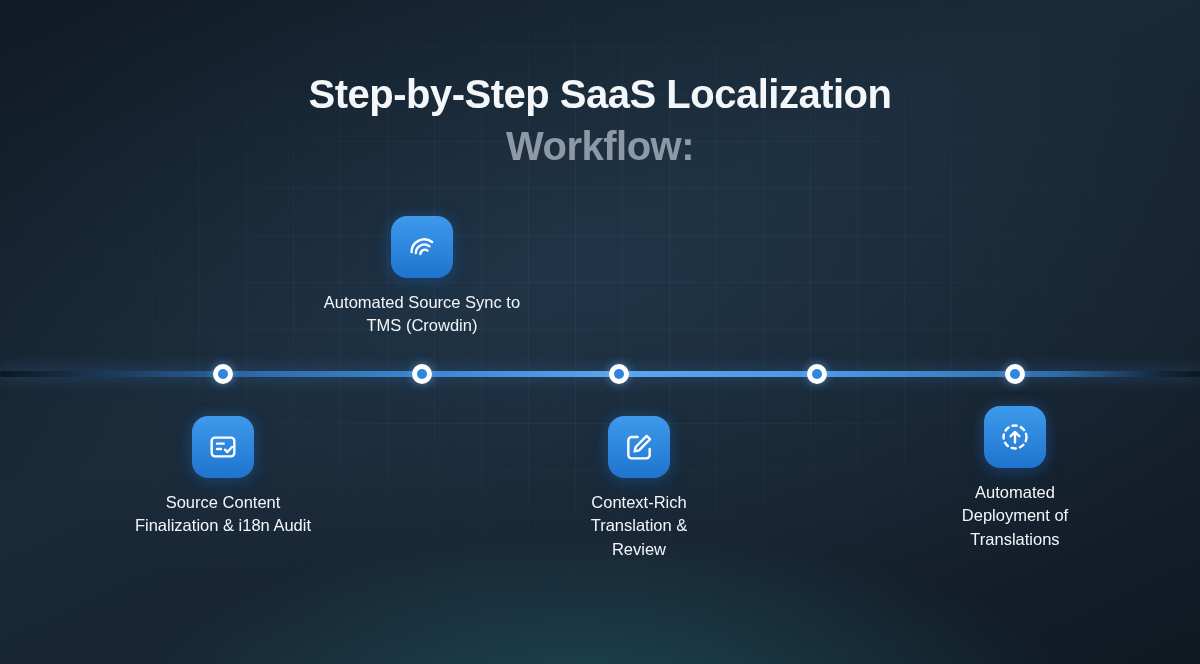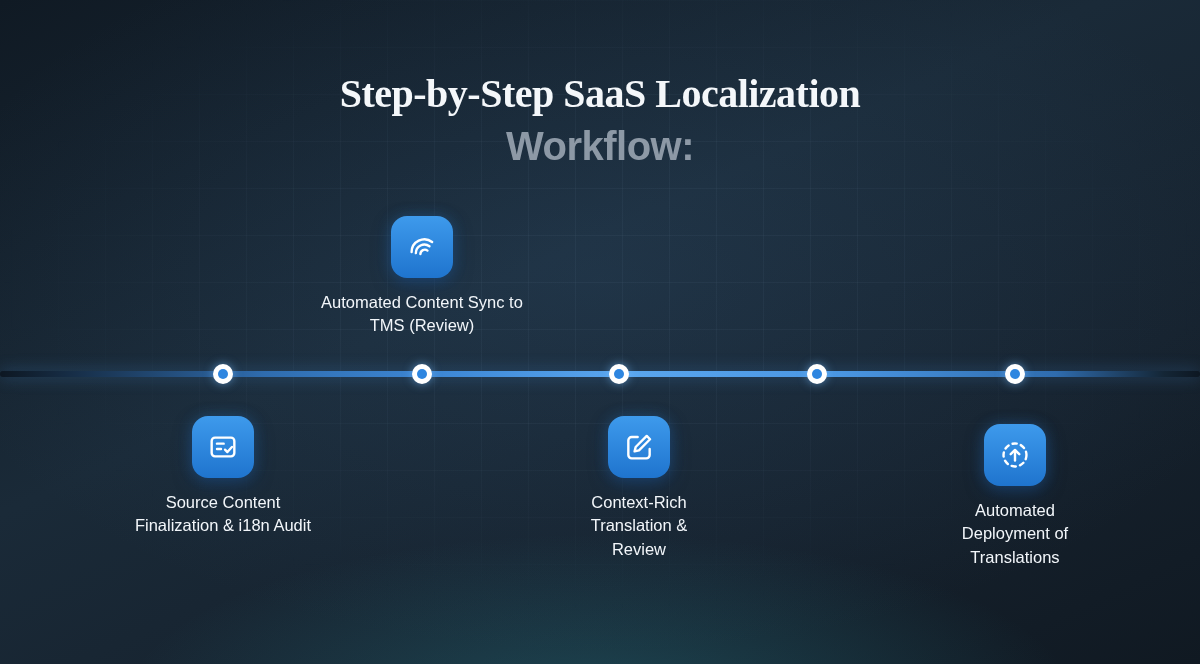--- a/index.html
+++ b/index.html
@@ -21,21 +21,21 @@
     background-size:47px 47px;
     background-position:11px 0;
     -webkit-mask-image:radial-gradient(ellipse 760px 420px at 50% 42%, #000 35%, transparent 80%);
     mask-image:radial-gradient(ellipse 760px 420px at 50% 42%, #000 35%, transparent 80%);
   }
   .title{
     position:absolute;top:68px;left:0;right:0;
     text-align:center;line-height:1.3;
     font-weight:bold;font-size:40px;letter-spacing:-0.5px;
   }
-  .title .l1{color:#f4f7fa;font-family:Liberation Serif, serif;}
+  .title .l1{color:#f4f7fa;}
   .title .l2{color:#8d99a6;}
   .timeline{
     position:absolute;left:0;right:0;top:371px;height:6px;border-radius:3px;
     background:linear-gradient(90deg,
       #0d1722 0%, #1d3d60 10%, #2f6cae 22%, #3f8ad8 38%,
       #5aa6ee 52%, #4a96e2 70%, #2f6cae 88%, #142636 97%, #0d1722 100%);
     box-shadow:0 0 16px rgba(80,160,240,0.35);
   }
   .node{
     position:absolute;top:364px;width:20px;height:20px;border-radius:50%;
@@ -101,35 +101,35 @@
   </div>
 
   <div class="step" style="left:312px;top:216px;width:220px">
     <div class="icon-card">
       <svg width="32" height="32" viewBox="0 0 24 24" fill="none" stroke="#ffffff" stroke-width="1.8" stroke-linecap="round" stroke-linejoin="round">
         <path d="M4.2 15.8a9.6 9.6 0 0 1 15.4-7.6"></path>
         <path d="M7.4 16.6a6.4 6.4 0 0 1 10.2-5.2"></path>
         <path d="M10.8 17.3a3.3 3.3 0 0 1 5.3-2.6"></path>
       </svg>
     </div>
-    <div class="step-label">Automated Content Sync to TMS (Review)</div>
+    <div class="step-label">Automated Source Sync to TMS (Crowdin)</div>
   </div>
 
   <div class="step" style="left:564px;top:416px;width:150px">
     <div class="icon-card">
       <svg width="32" height="32" viewBox="0 0 24 24" fill="none" stroke="#ffffff" stroke-width="1.8" stroke-linecap="round" stroke-linejoin="round">
         <path d="M20 13.5V18a2.5 2.5 0 0 1-2.5 2.5h-11A2.5 2.5 0 0 1 4 18V7a2.5 2.5 0 0 1 2.5-2.5H11"></path>
         <path d="M17.8 3.7l2.5 2.5L12 14.5l-3.3.8.8-3.3z"></path>
       </svg>
     </div>
     <div class="step-label">Context-Rich Translation &amp; Review</div>
   </div>
 
 
-  <div class="step" style="left:935px;top:424px;width:160px">
+  <div class="step" style="left:935px;top:406px;width:160px">
     <div class="icon-card">
       <svg width="32" height="32" viewBox="0 0 24 24" fill="none" stroke="#ffffff" stroke-width="1.8" stroke-linecap="round" stroke-linejoin="round">
         <circle cx="12" cy="12" r="8.6" stroke-dasharray="3.2 3.2"></circle>
         <path d="M12 16.2V8.6"></path>
         <path d="M8.8 11.4L12 8.2l3.2 3.2"></path>
       </svg>
     </div>
     <div class="step-label">Automated Deployment of Translations</div>
   </div>
 </div>

